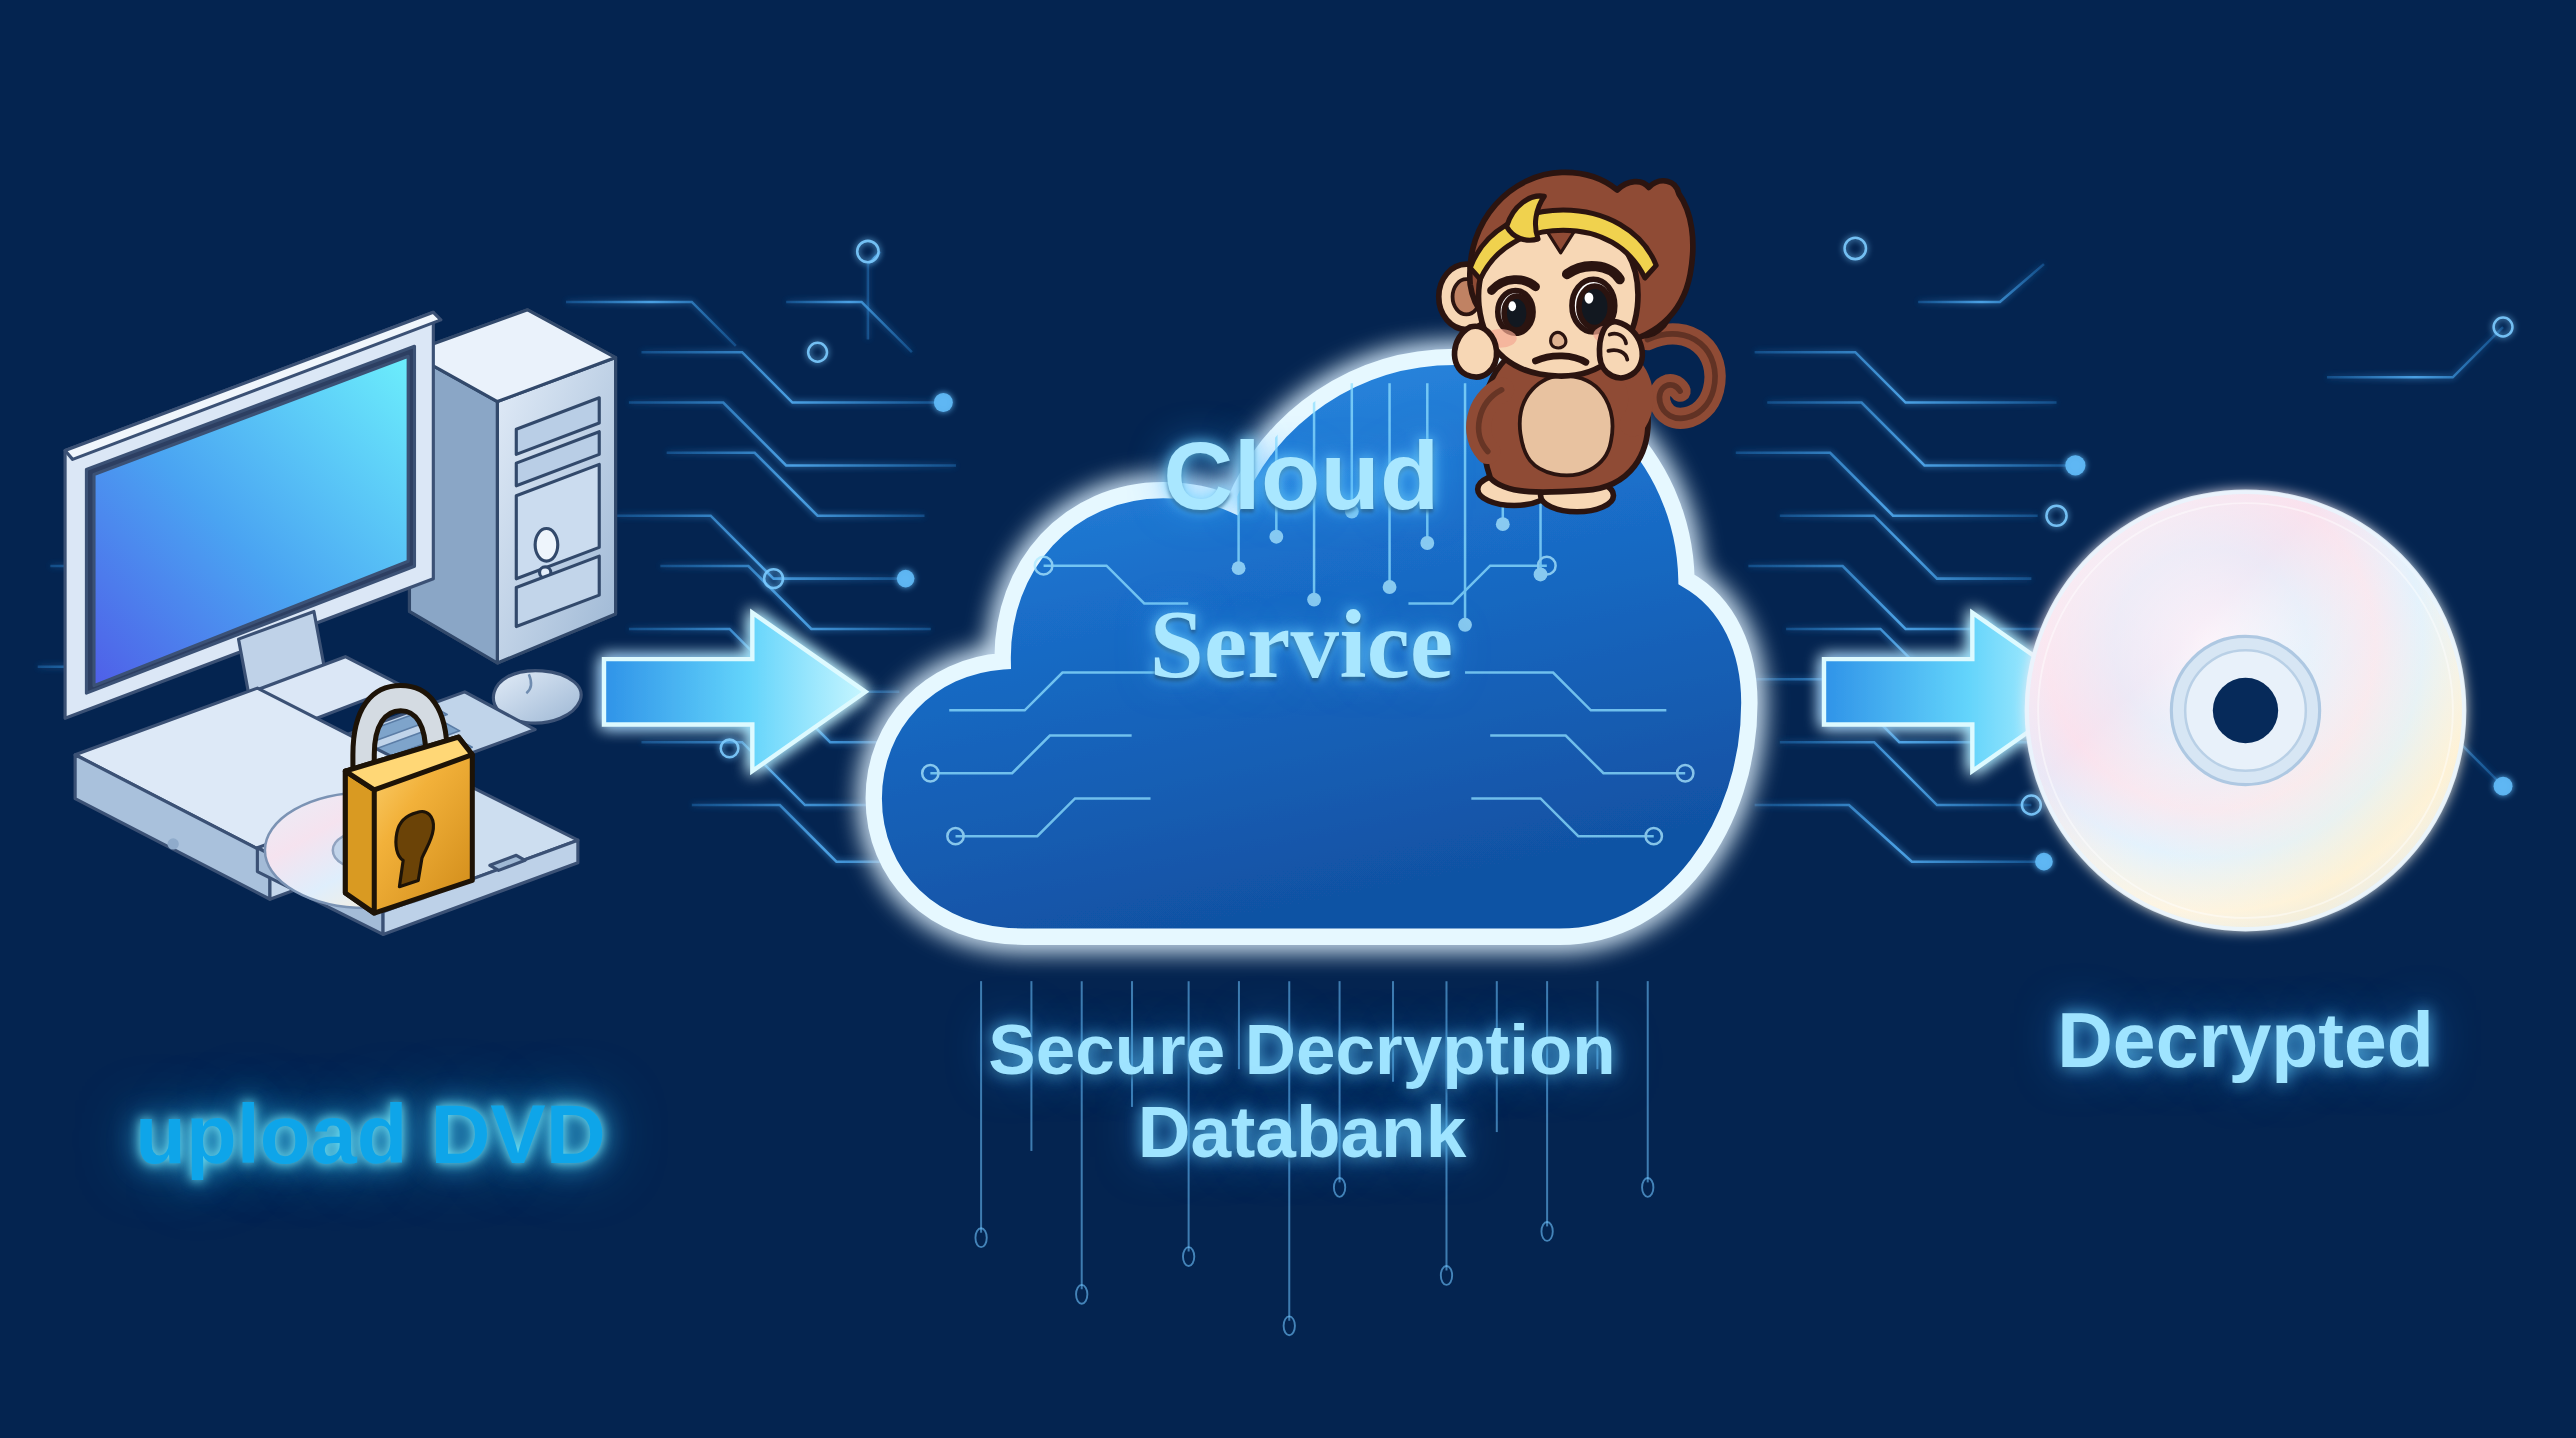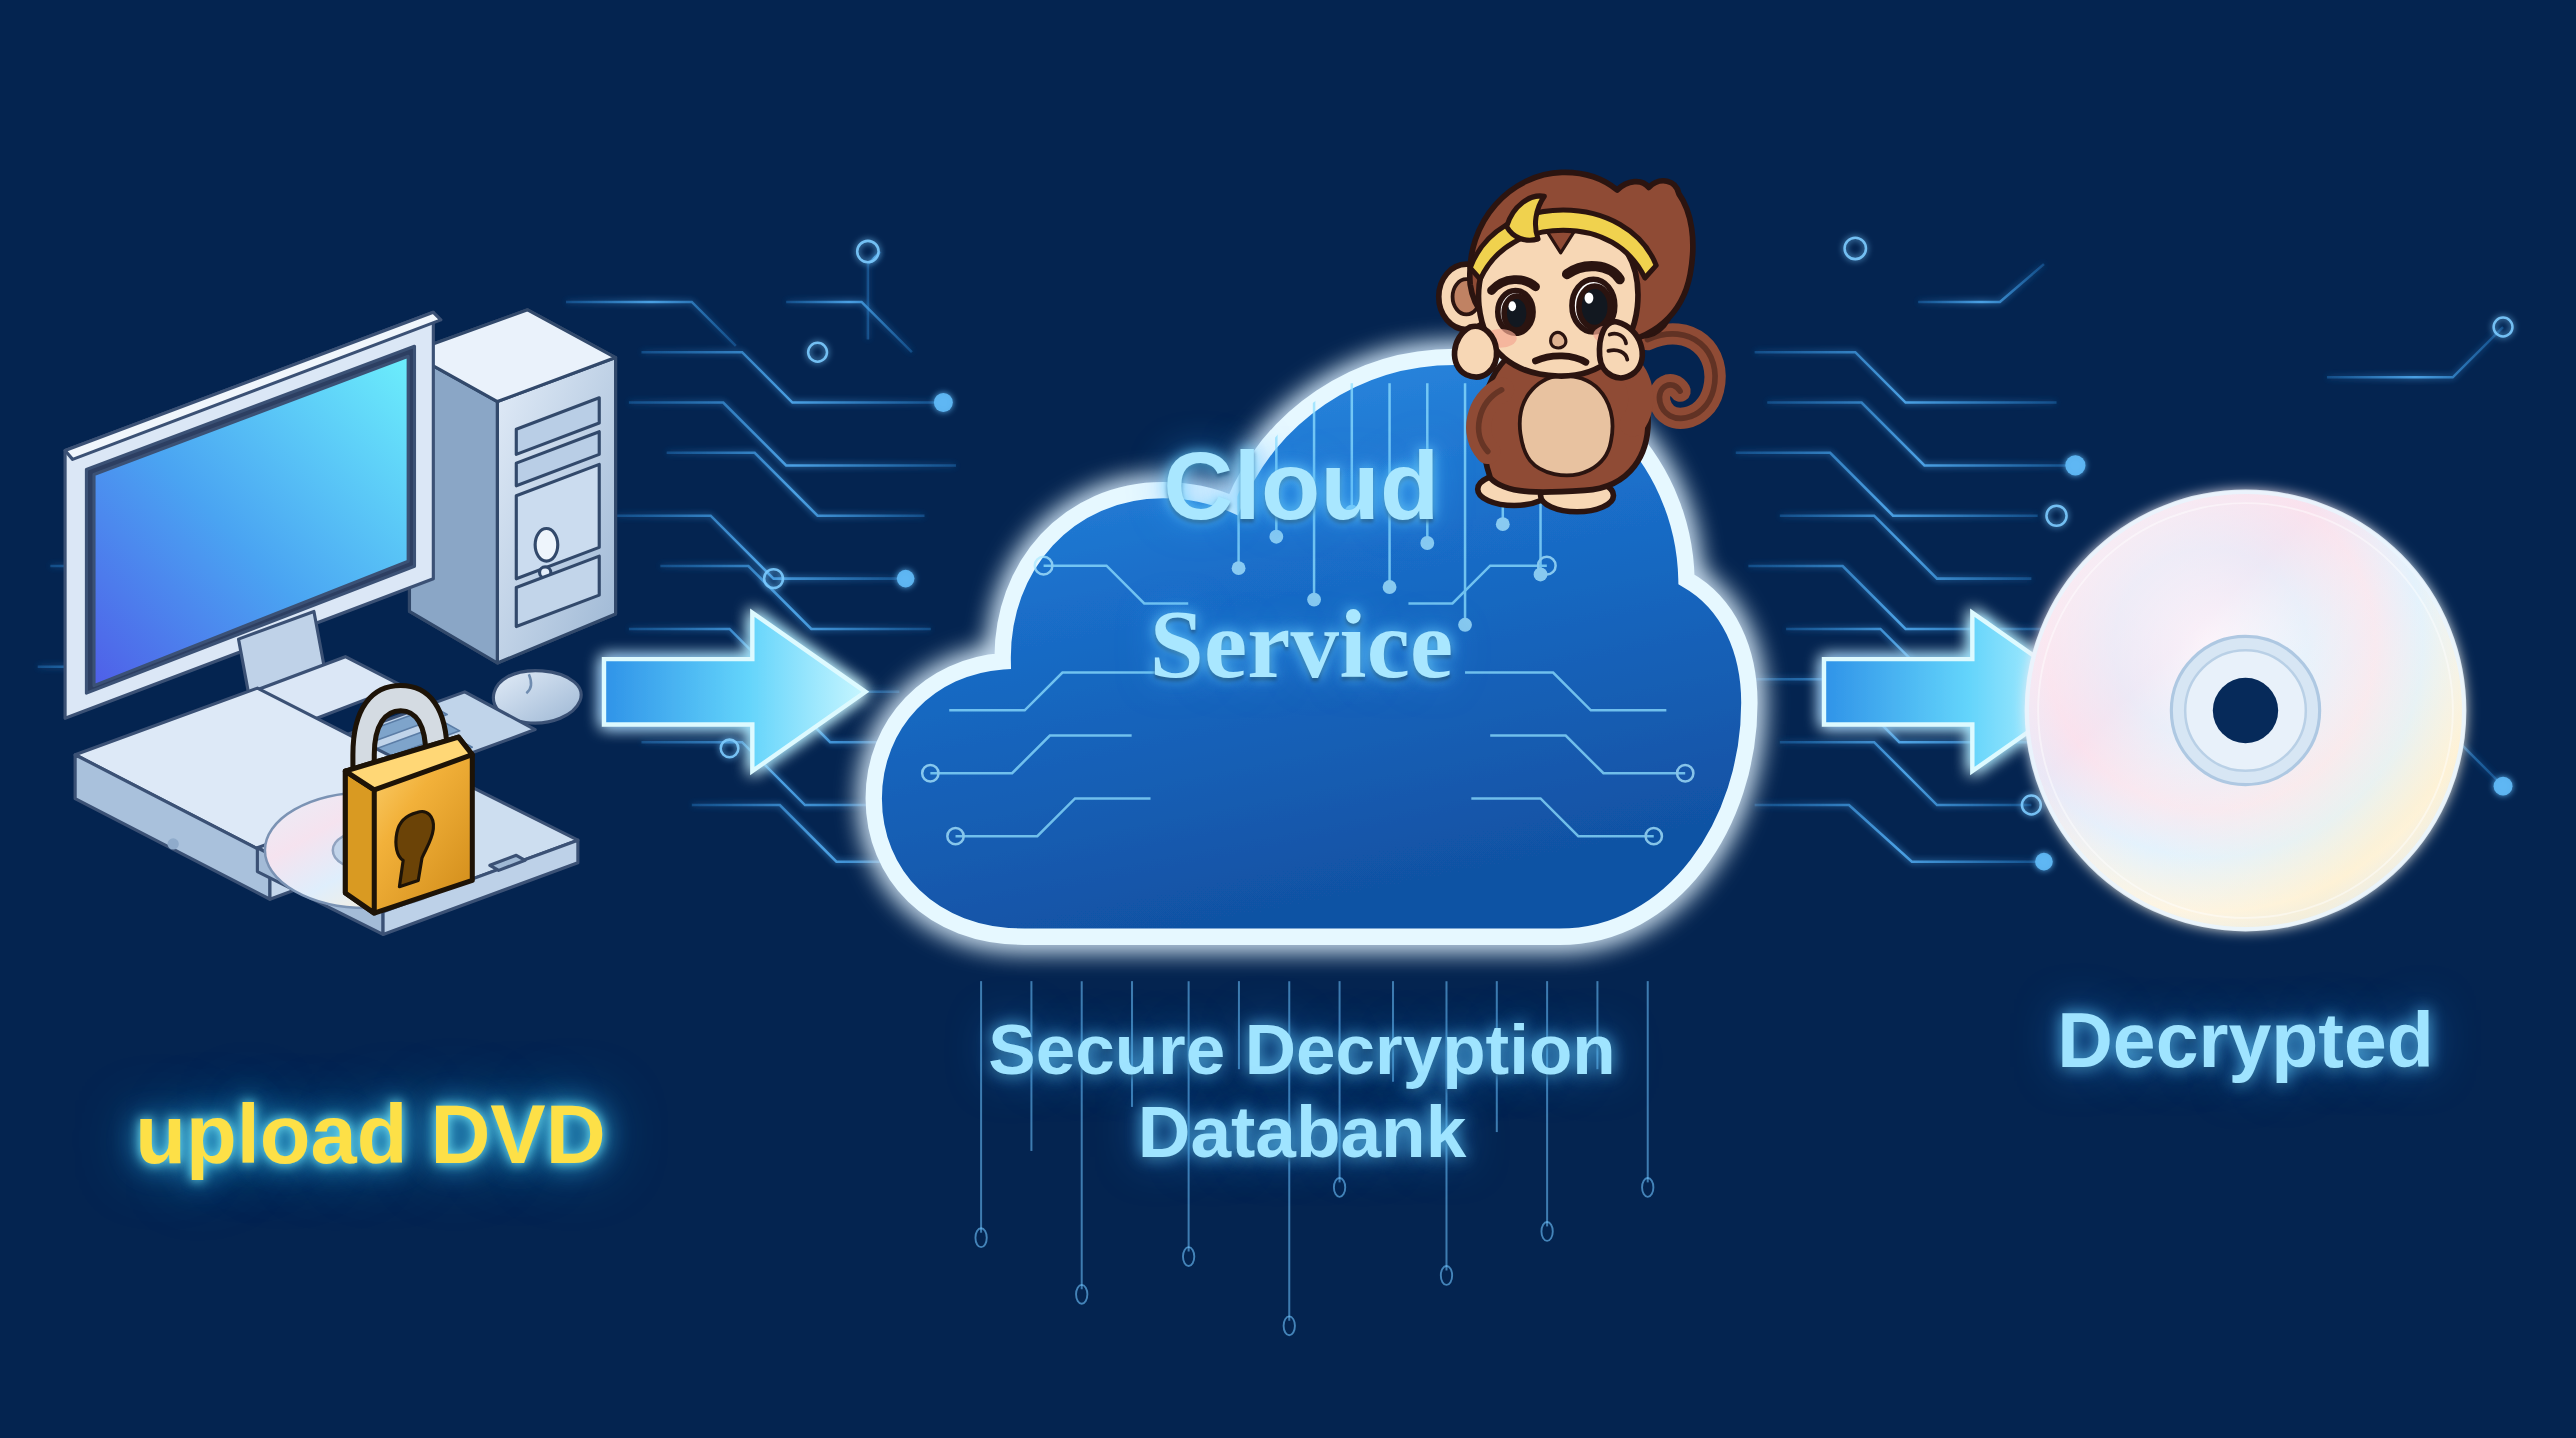--- a/index.html
+++ b/index.html
@@ -41,21 +41,21 @@
 
   .caption{
     position:absolute;
     font-weight:700;
     text-align:center;
     line-height:1.05;
     color:#9fe4ff;
     text-shadow:0 0 16.4px rgba(100,205,255,.9),0 0 44px rgba(45,150,255,.6),0 3.1px 5px rgba(2,18,46,.8);
   }
   .caption.neon{
-    color:#fde047;
+    color:#0ea5e9;
     text-shadow:0 0 11.3px rgba(120,240,255,1),0 0 29px rgba(70,210,255,.95),0 0 60px rgba(30,170,255,.7);
   }
 
   
   #computer{position:absolute;left:50px;top:252px;width:641px;height:673px;}
   #computer svg{display:block;overflow:visible;}
 
   
   #dvd-right{position:absolute;left:2013px;top:478px;width:465px;height:465px;}
   #dvd-right svg{display:block;overflow:visible;}
@@ -288,21 +288,21 @@
           <circle cx="330" cy="470" r="14"></circle>
             <circle cx="1130" cy="470" r="14"></circle>
           <circle cx="150" cy="800" r="13"></circle>
             <circle cx="1350" cy="800" r="13"></circle>
           <circle cx="190" cy="900" r="13"></circle>
             <circle cx="1300" cy="900" r="13"></circle>
         </g>
       </g>
     </svg>
 
-    <div class="cloud-text" style="top:167px;font-size:97px;">Cloud</div>
+    <div class="cloud-text" style="top:157px;font-size:97px;">Cloud</div>
     <div class="cloud-text" style="top:326px;font-size:97px;font-family:Liberation Serif, serif;">Service</div>
   </div>
 
   <div id="monkey">
     <svg viewBox="0 0 560 600">
       <g stroke="#2b1410" stroke-width="9" stroke-linejoin="round" stroke-linecap="round">
 
         <path d="M400 300 C470 270 520 320 505 380 C492 432 430 440 420 400 C414 374 440 362 452 382" fill="none" stroke="#8f4b35" stroke-width="34"></path>
         <path d="M400 300 C470 270 520 320 505 380 C492 432 430 440 420 400 C414 374 440 362 452 382" fill="none" stroke="#2b1410" stroke-width="9" opacity="0.45"></path>
 

